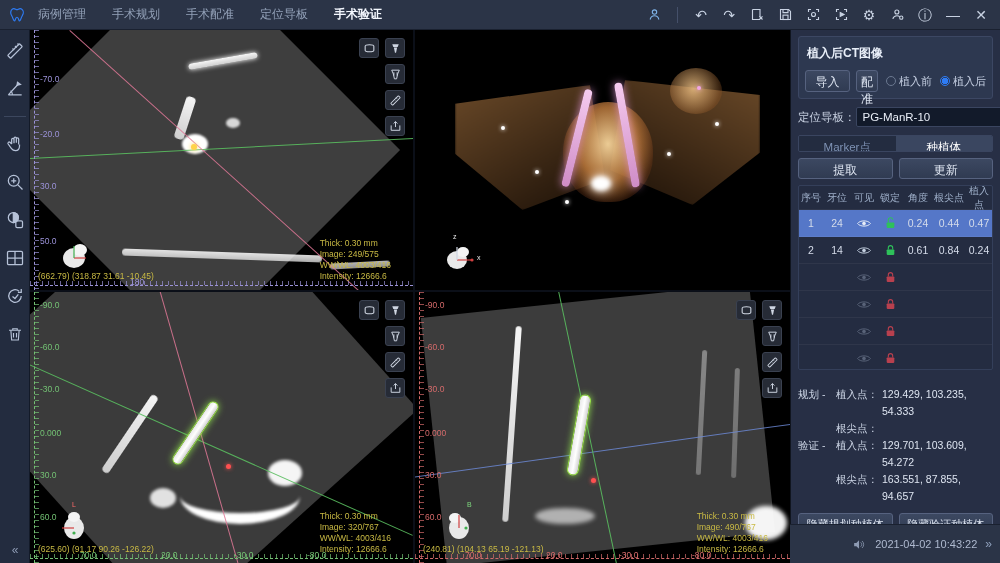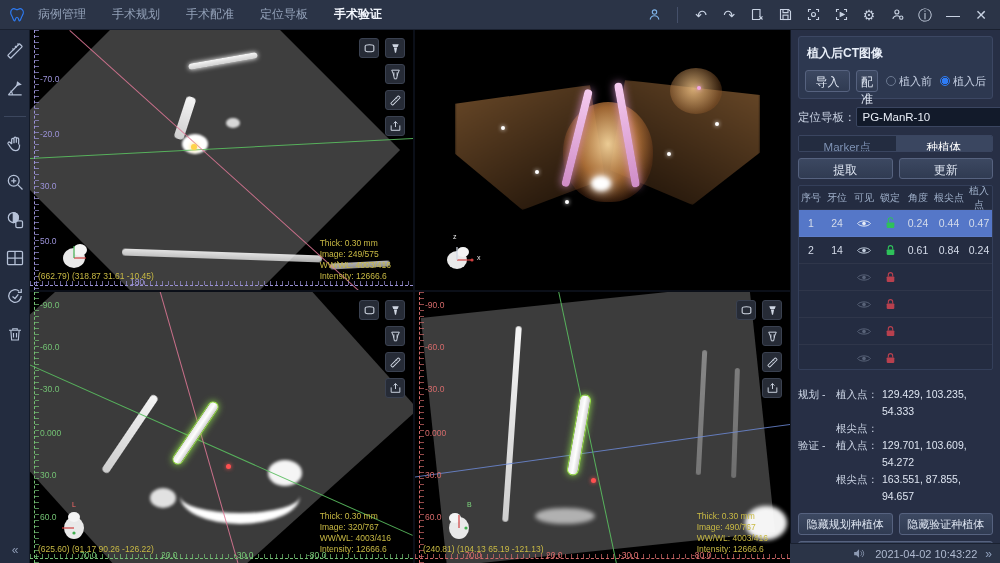--- a/index.html
+++ b/index.html
@@ -106,21 +106,21 @@
   .trow .cicon{display:flex;justify-content:center;align-items:center;}
   .dim{opacity:.45;}
   .readouts{margin-top:16px;font-size:10.5px;color:#cbd4e4;line-height:17px;}
   .readouts .rline{display:flex;}
   .readouts .c1{width:38px;}
   .readouts .c2{width:46px;}
   .readouts .c3{flex:1;color:#dde4f0;}
   .hidebtns{display:flex;gap:6px;margin-top:8px;}
   .hidebtns .btn{flex:1;height:22px;font-size:11px;}
   .exportbtn{margin-top:6px;height:22px;font-size:11.5px;}
-  .statusbar{position:absolute;left:790px;bottom:0;width:210px;height:20px;background:#2b3447;border-top:1px solid #1a2130;display:flex;align-items:center;justify-content:flex-end;gap:8px;padding:0 8px;}
+  .statusbar{position:absolute;left:790px;bottom:0;width:210px;height:39px;background:#2b3447;border-top:1px solid #1a2130;display:flex;align-items:center;justify-content:flex-end;gap:8px;padding:0 8px;}
   .stime{color:#aeb9cf;font-size:11px;}
   .sexpand{color:#8fa0bc;font-size:12px;cursor:pointer;}
 </style>
 </head>
 <body>
 
 <div id="app">
 
   <div class="topbar">
     <div class="logo">

